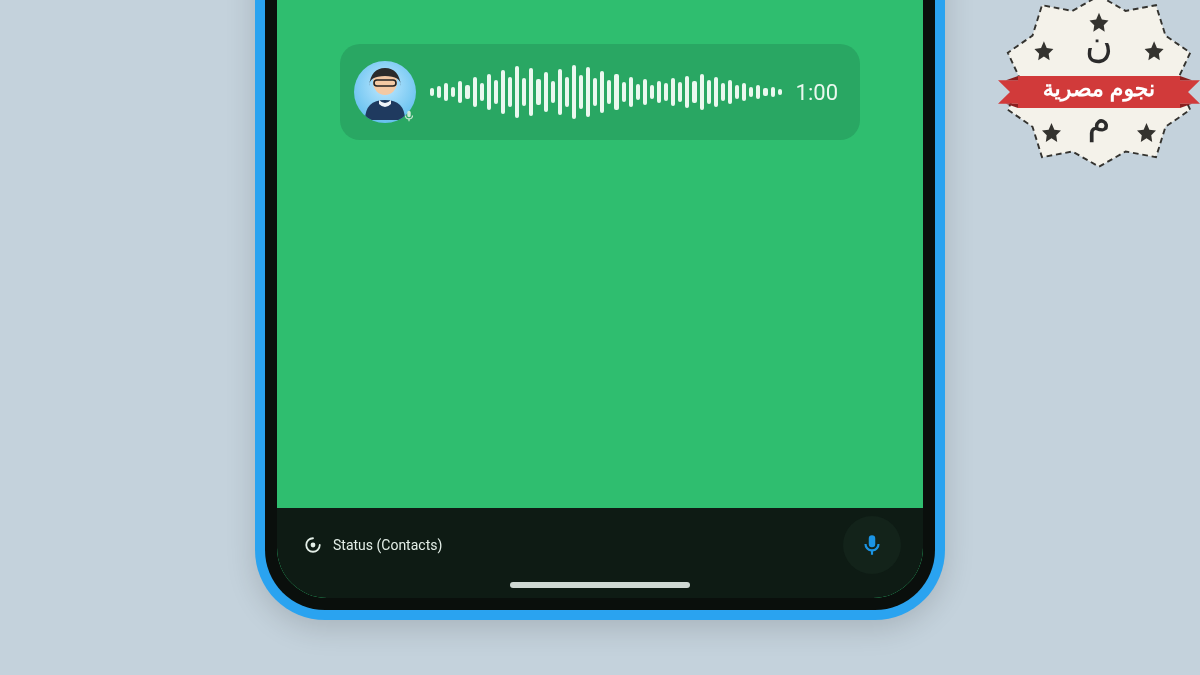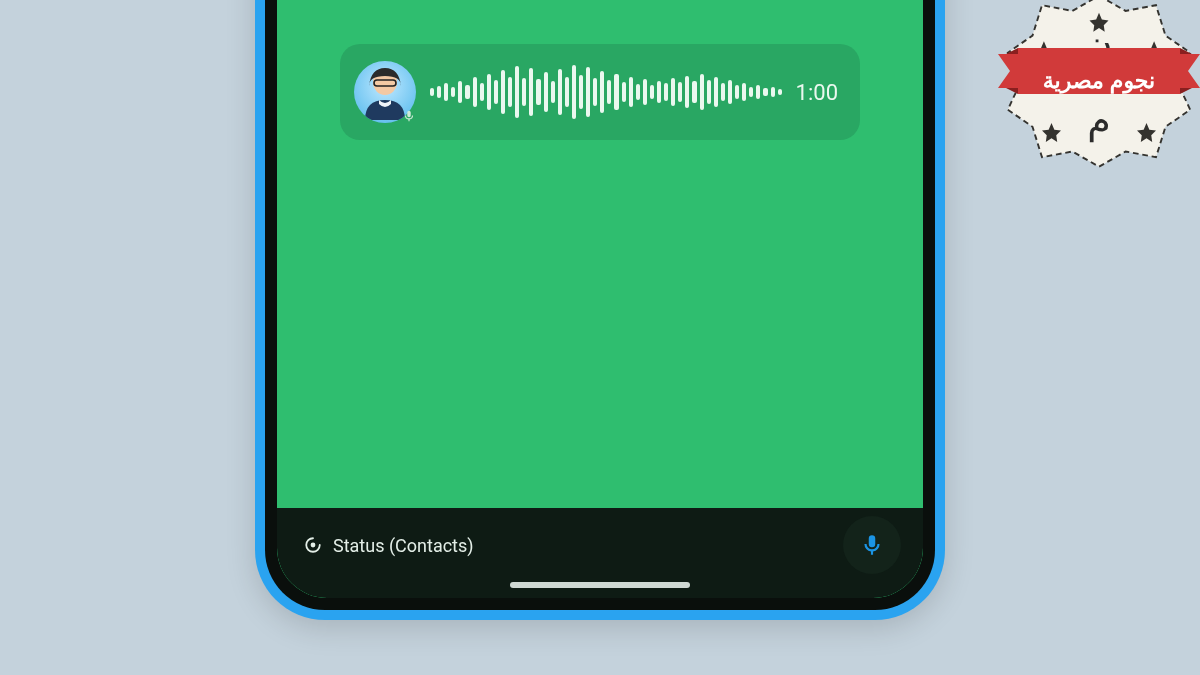--- a/index.html
+++ b/index.html
@@ -157,21 +157,21 @@
     align-items: center;
     padding: 0 22px 16px 26px;
     gap: 12px;
     position: relative;
   }
   .status-pill {
     display: flex;
     align-items: center;
     gap: 10px;
     color: #e3eee7;
-    font-size: 18px;
+    font-size: 14px;
   }
   .status-icon {
     width: 20px; height: 20px;
     display: inline-flex; align-items:center; justify-content:center;
   }
   .status-icon svg { width: 18px; height: 18px; fill: #e3eee7; }
   .mic-button {
     margin-left: auto;
     width: 58px;
     height: 58px;
@@ -198,26 +198,26 @@
   .logo-badge {
     position: absolute;
     top: -10px;
     right: 6px;
     width: 190px;
     height: 190px;
   }
   .logo-badge svg { width: 100%; height: 100%; }
   .ribbon {
     position: absolute;
-    top: 58px;
+    top: 86px;
     left: -6px;
     width: 202px;
-    height: 46px;
-    display: flex;
-    align-items: flex-end;
+    height: 32px;
+    display: flex;
+    align-items: flex-start;
     justify-content: center;
   }
   .ribbon-bg {
     position:absolute; inset:0;
   }
   .ribbon-text {
     position: relative;
     color: #fff;
     font-size: 22px;
     font-weight: 700;

